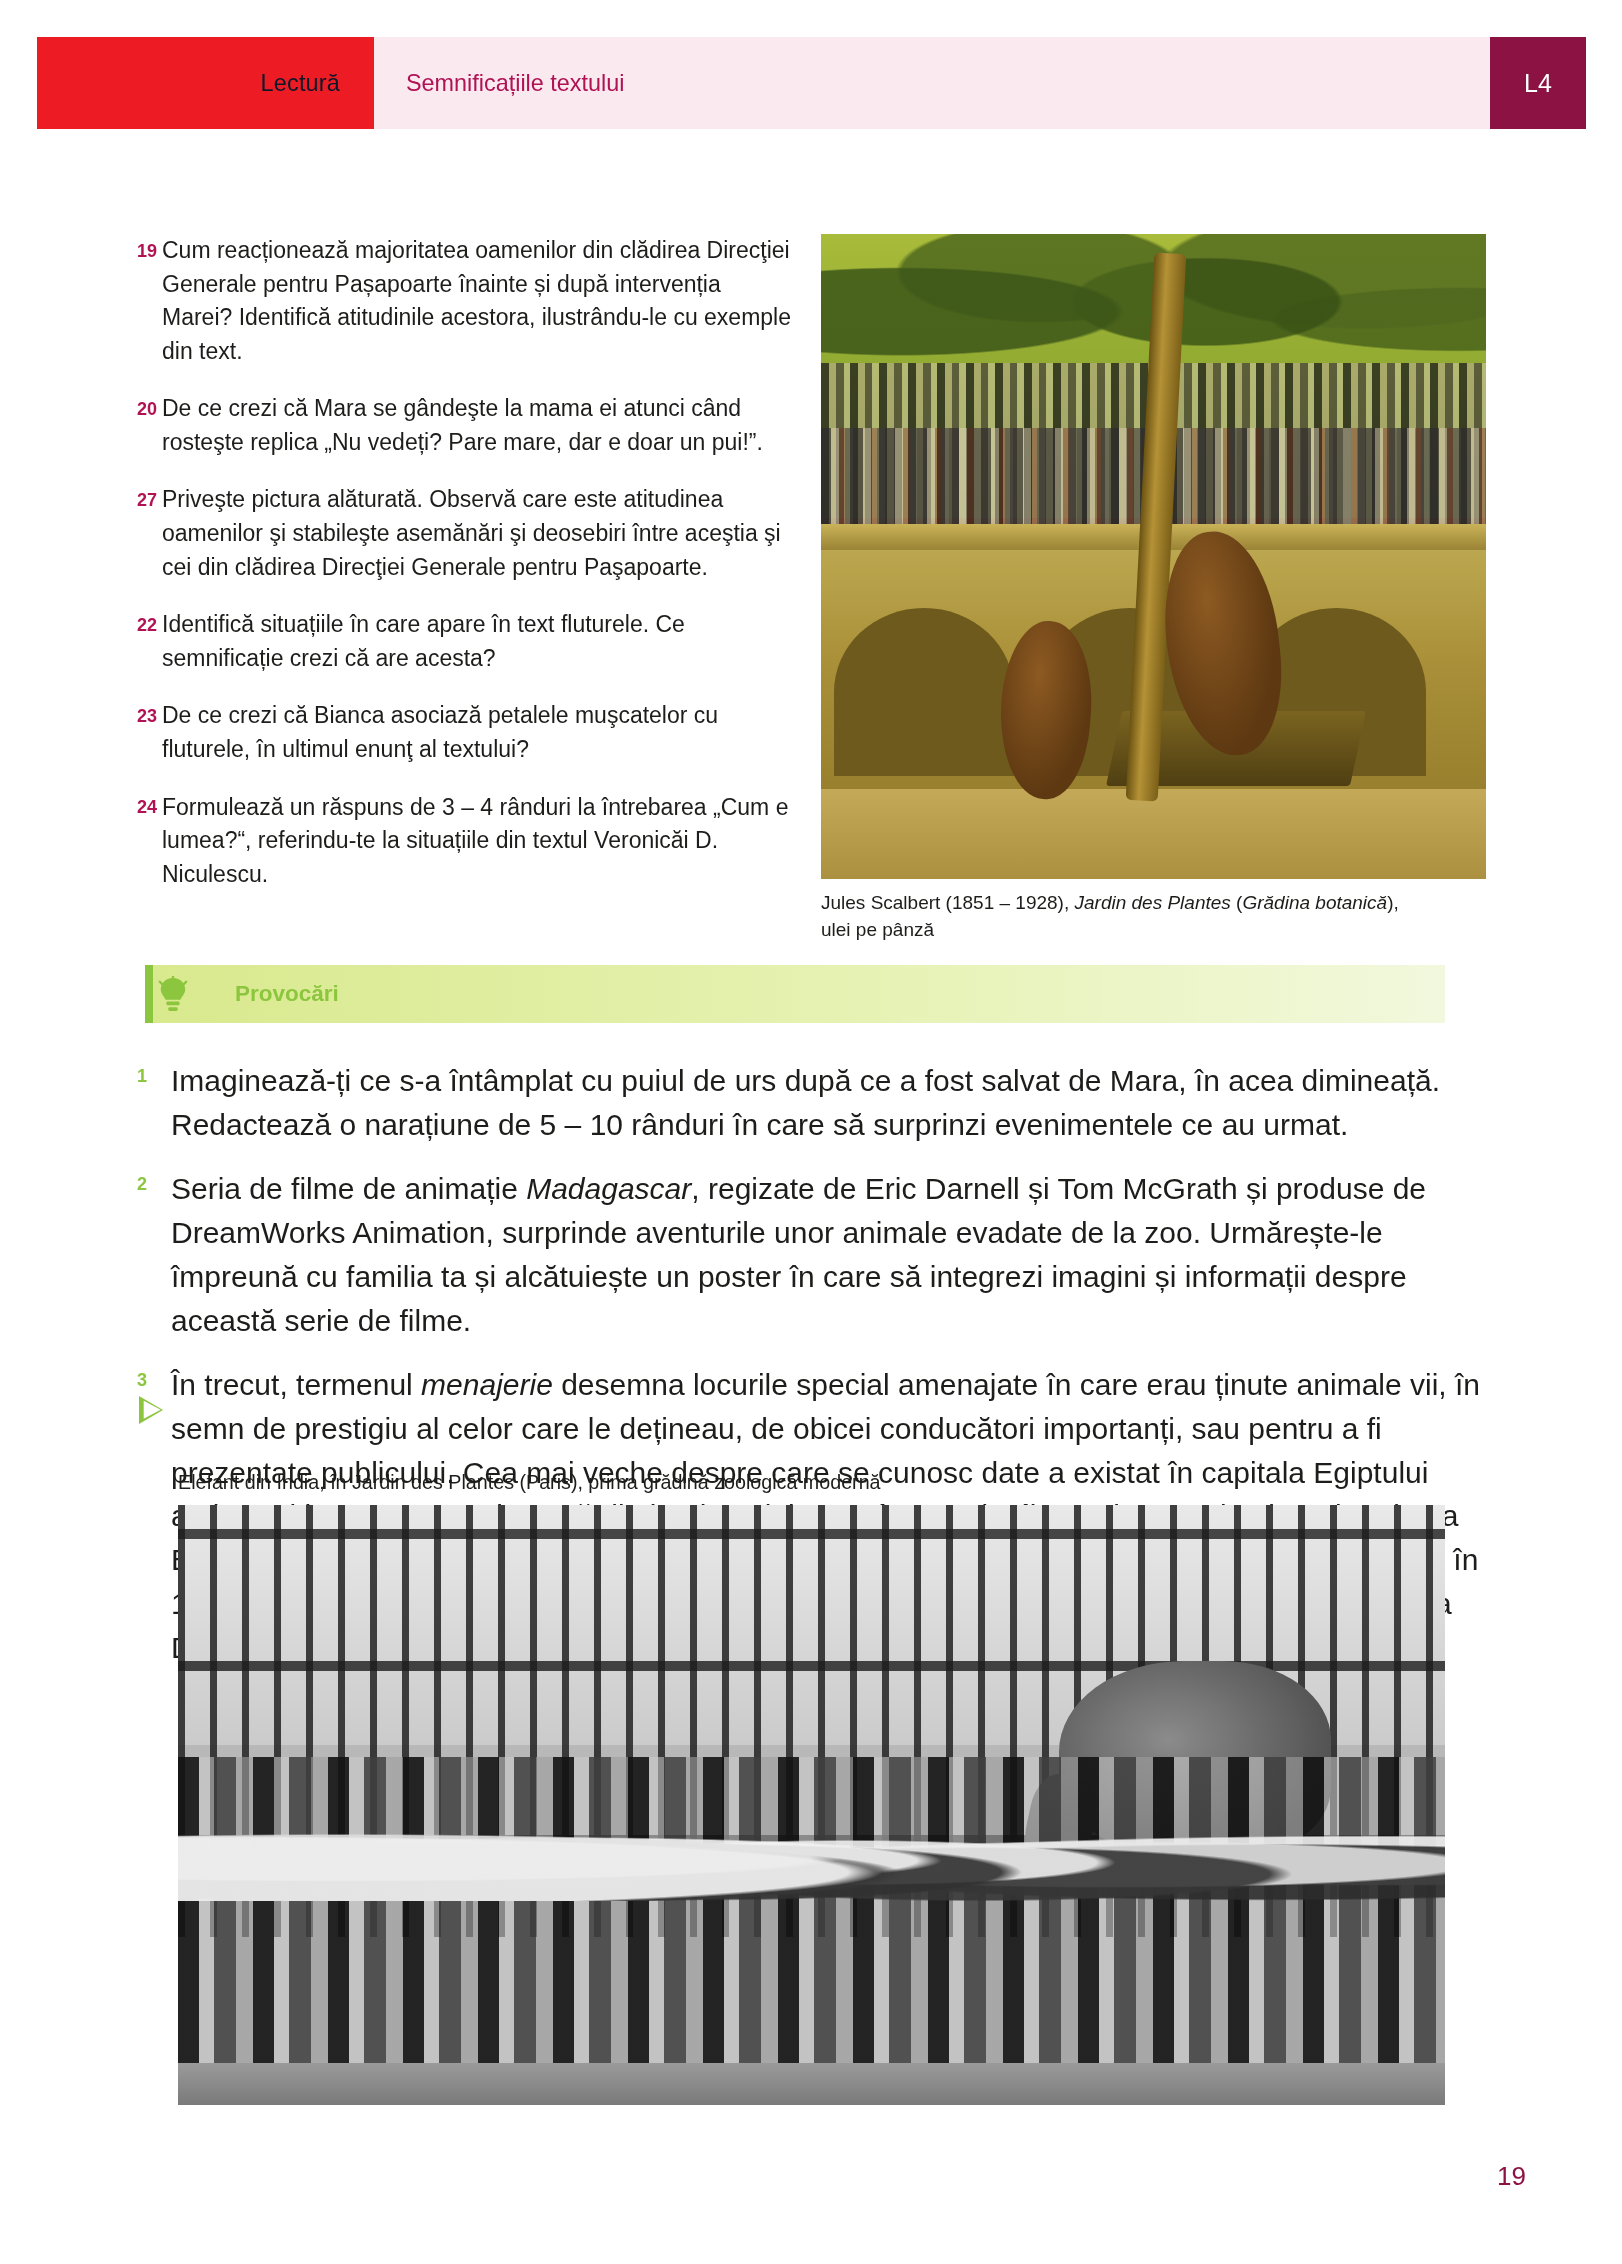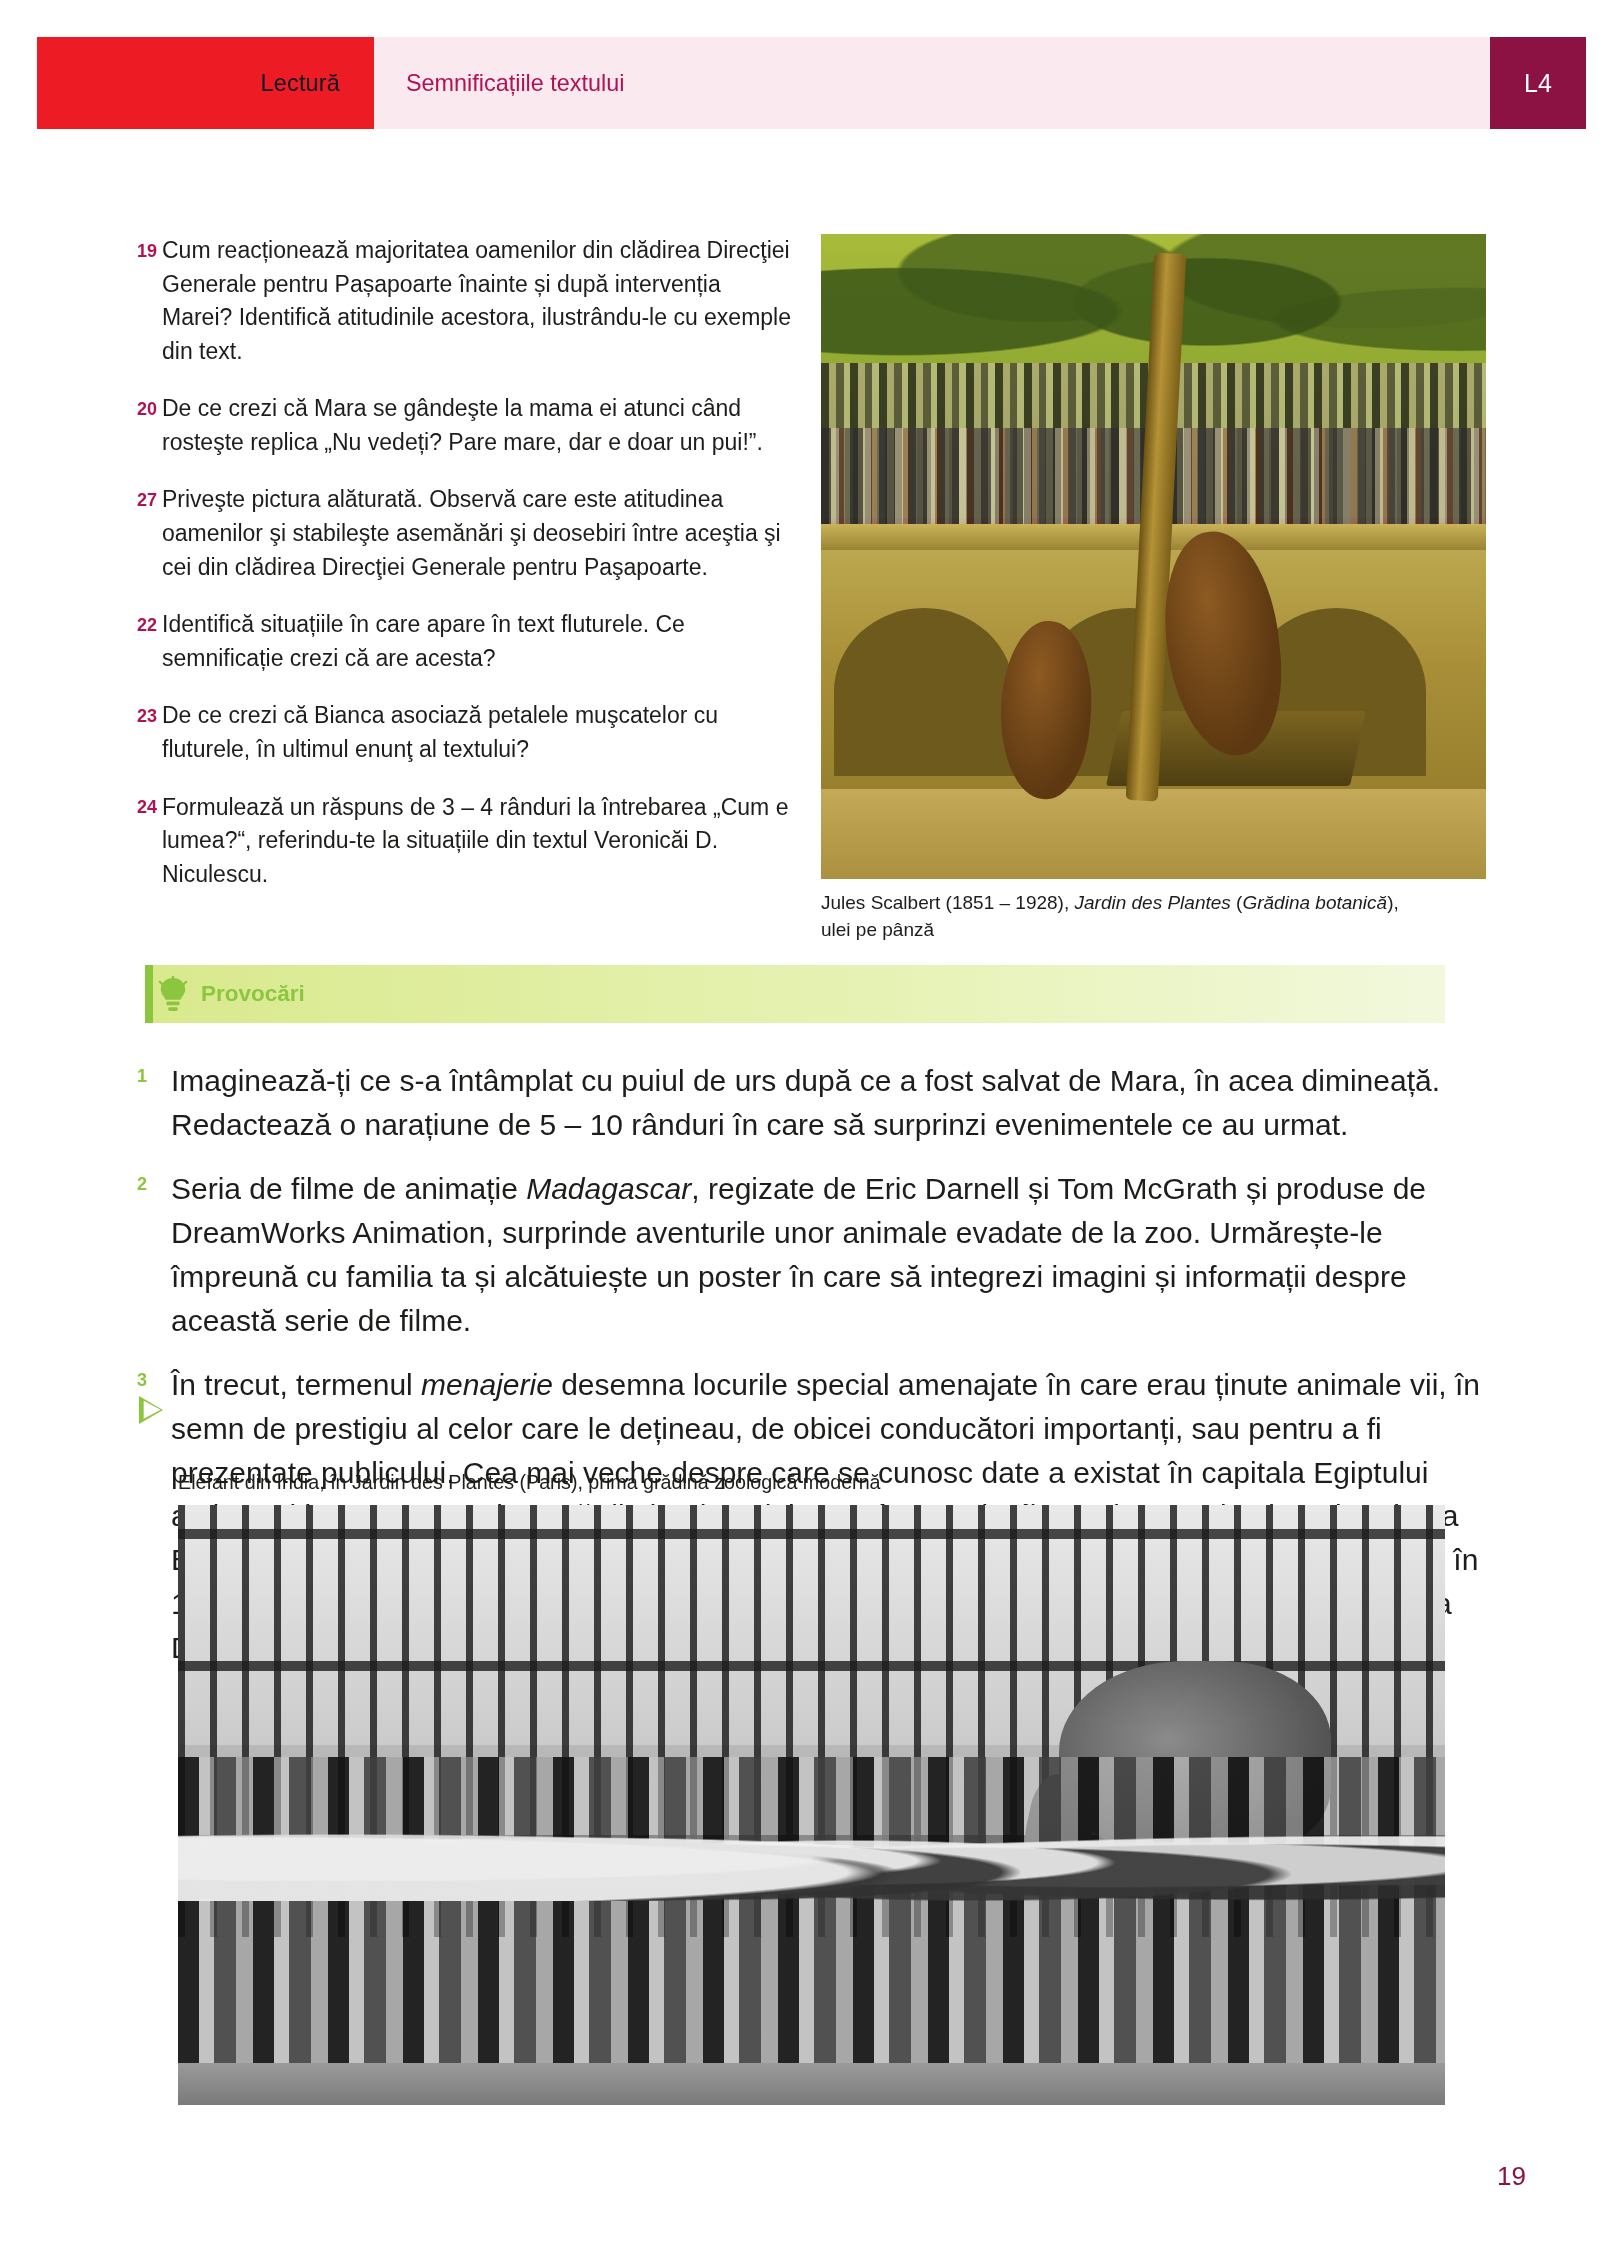--- a/index.html
+++ b/index.html
@@ -210,20 +210,21 @@
   .prov-icon {
     width: 56px;
     display: flex;
     align-items: center;
     justify-content: center;
   }
   .prov-label {
     color: #8cc63f;
     font-size: 22.5px;
     font-weight: bold;
+    margin-left: 34px;
     text-align: center;
   }
 
   
   .prov-list {
     position: absolute;
     left: 137px;
     top: 1059px;
     width: 1349px;
   }

